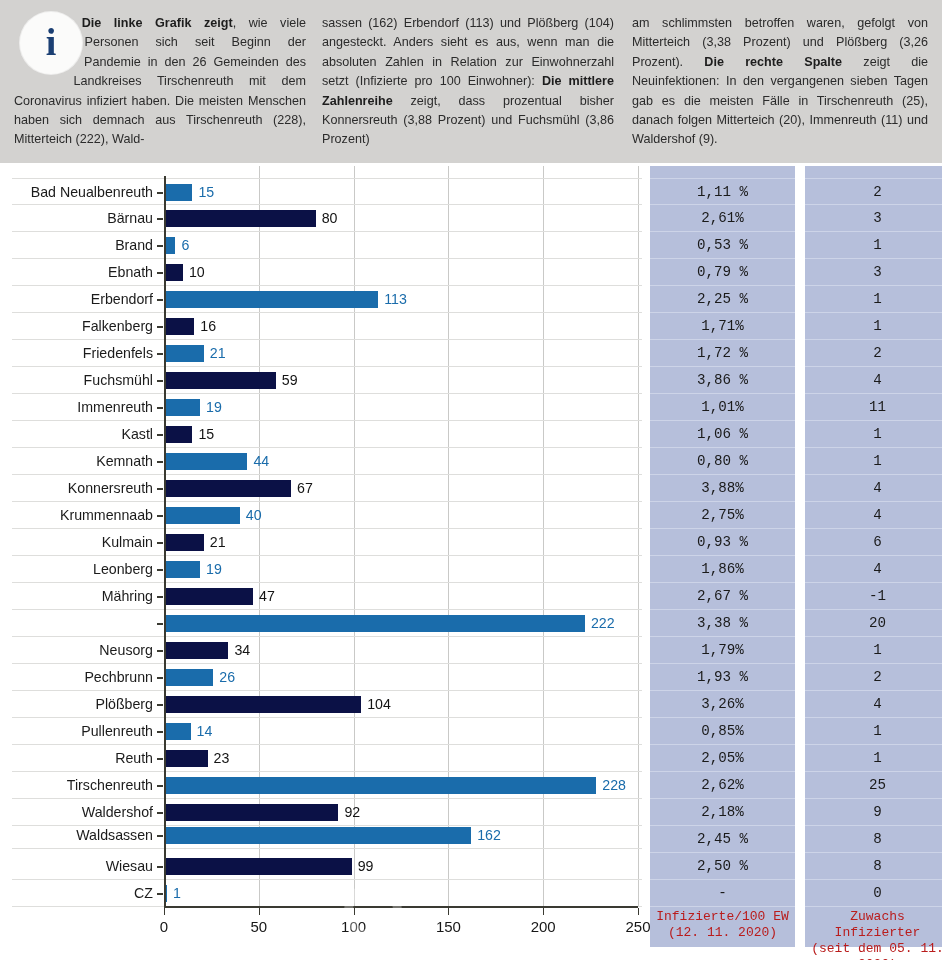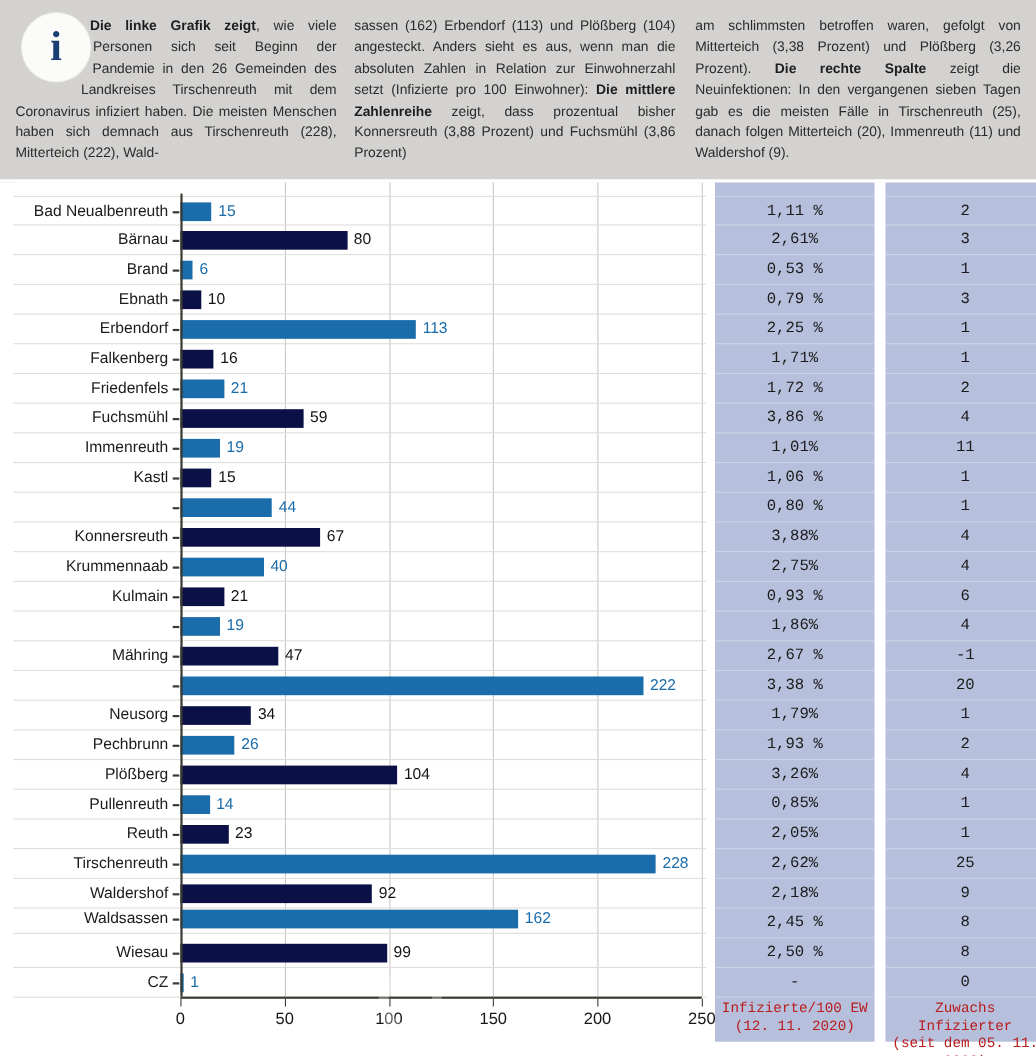--- a/index.html
+++ b/index.html
@@ -288,20 +288,21 @@
             <div class="bar light" style="width: 36.024px;"></div>
             <div class="bar-value light" style="left: 194.024px;">19</div>
           </div>
           <div class="row" style="top: 255px; padding-left: 45px;">
             <div class="cat-label">Kastl</div>
             <div class="tick-dash"></div>
             <div class="bar dark" style="width: 28.44px;"></div>
             <div class="bar-value dark" style="left: 186.44px;">15</div>
           </div>
           <div class="row" style="top: 282px;">
+            <div class="cat-label">Kemnath</div>
             <div class="tick-dash"></div>
             <div class="bar light" style="width: 83.424px;"></div>
             <div class="bar-value light" style="left: 241.424px;">44</div>
           </div>
           <div class="row" style="top: 309px;">
             <div class="cat-label">Konnersreuth</div>
             <div class="tick-dash"></div>
             <div class="bar dark" style="width: 127.032px;"></div>
             <div class="bar-value dark" style="left: 285.032px;">67</div>
           </div>
@@ -311,20 +312,21 @@
             <div class="bar light" style="width: 75.84px;"></div>
             <div class="bar-value light" style="left: 233.84px;">40</div>
           </div>
           <div class="row" style="top: 363px;">
             <div class="cat-label">Kulmain</div>
             <div class="tick-dash"></div>
             <div class="bar dark" style="width: 39.816px;"></div>
             <div class="bar-value dark" style="left: 197.816px;">21</div>
           </div>
           <div class="row" style="top: 390px;">
+            <div class="cat-label">Leonberg</div>
             <div class="tick-dash"></div>
             <div class="bar light" style="width: 36.024px;"></div>
             <div class="bar-value light" style="left: 194.024px;">19</div>
           </div>
           <div class="row" style="top: 417px;">
             <div class="cat-label">Mähring</div>
             <div class="tick-dash"></div>
             <div class="bar dark" style="width: 89.112px;"></div>
             <div class="bar-value dark" style="left: 247.112px;">47</div>
           </div>

